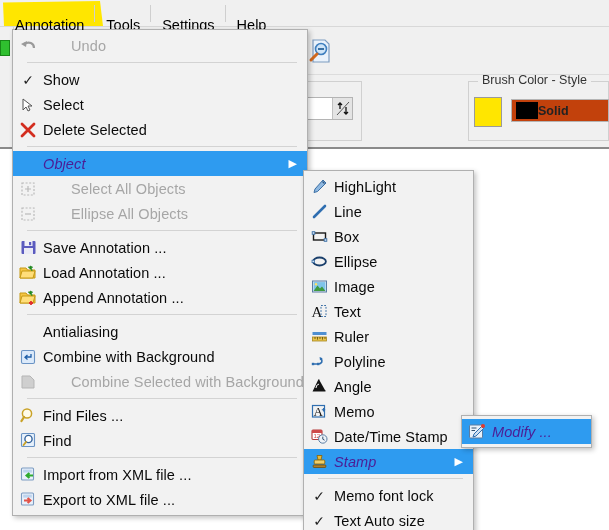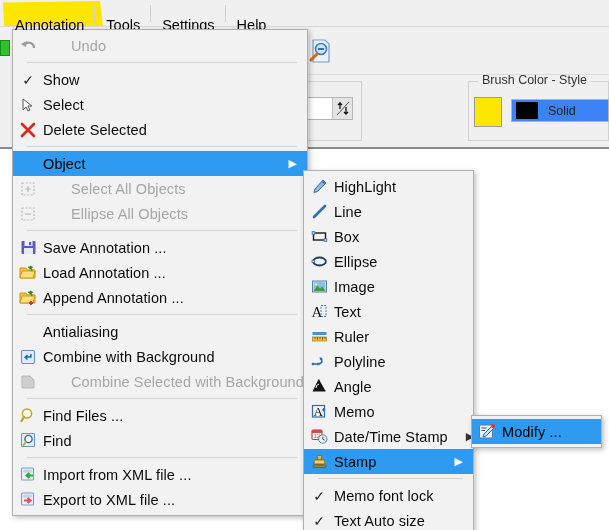--- a/index.html
+++ b/index.html
@@ -60,23 +60,23 @@
   .spin {
     position: absolute; background: #fff; border: 1px solid #b4b4b4; height: 23px;
     display: flex; align-items: center; padding-left: 5px; font-size: 13px; color: #000;
   }
   .spin .spin-btns {
     margin-left: auto; width: 20px; height: 21px; background: #e4e4e4;
     border-left: 1px solid #c0c0c0; display: flex; align-items: center; justify-content: center;
   }
   .swatch { position: absolute; border: 1px solid #9a9a9a; }
   .stylebox {
-    position: absolute; background: #3b82f6; border: 1px solid #b4b4b4; height: 23px;
-    display: flex; align-items: center; gap: 10px; padding-left: 4px;
-    font-size: 12.5px; color: #222;
+    position: absolute; background: #c2410c; border: 1px solid #b4b4b4; height: 23px;
+    display: flex; align-items: center; gap: 0; padding-left: 4px;
+    font-size: 12.5px; color: #222; font-weight: bold;
   }
   .stylebox .blk { width: 22px; height: 17px; background: #000; }
 
   .canvas-area {
     position: absolute; left: 0; top: 147px; width: 609px; height: 383px;
     background: #ffffff; border-top: 2px solid #8a8a8a;
   }
   .left-strip {
     position: absolute; left: 0; top: 27px; width: 14px; height: 120px; background: #f0f0f0;
     border-right: 1px solid #d5d5d5;
@@ -97,31 +97,31 @@
     position: relative; display: flex; align-items: center;
     height: 25px; padding: 0 10px 0 0; cursor: default; white-space: nowrap;
   }
   .mi .ico {
     width: 30px; min-width: 30px; height: 25px;
     display: flex; align-items: center; justify-content: center;
   }
   .mi .lbl { font-size: 14.5px; color: #0a0a0a; letter-spacing: .1px; }
   .mi.disabled .lbl { color: #a6a6a6; margin-left: 28px; }
   .mi.sel { background: #2e9bf0; }
-  .mi.sel .lbl { color: #000000; }
+  .mi.sel .lbl { color: #4c1d95; font-style: italic; }
   .mi .arrow {
     margin-left: auto; padding-left: 18px;
     font-size: 11px; color: #333; line-height: 1;
   }
   .mi.sel .arrow { color: #fff; }
   .msep { height: 1px; background: #d3d3d3; margin: 4px 10px 4px 14px; }
 
   #menu-annotation { left: 12px; top: 29px; width: 296px; }
   #menu-object { left: 303px; top: 157px; width: 171px; margin-top: 13px; }
-  #menu-stamp { left: 471px; top: 415px; width: 131px; }
+  #menu-stamp { left: 461px; top: 415px; width: 131px; }
 
   .check { font-size: 14px; color: #222; line-height: 1; }
 </style>
 </head>
 <body>
 
 <div id="root">
 
   <div class="bg-layer">
 

